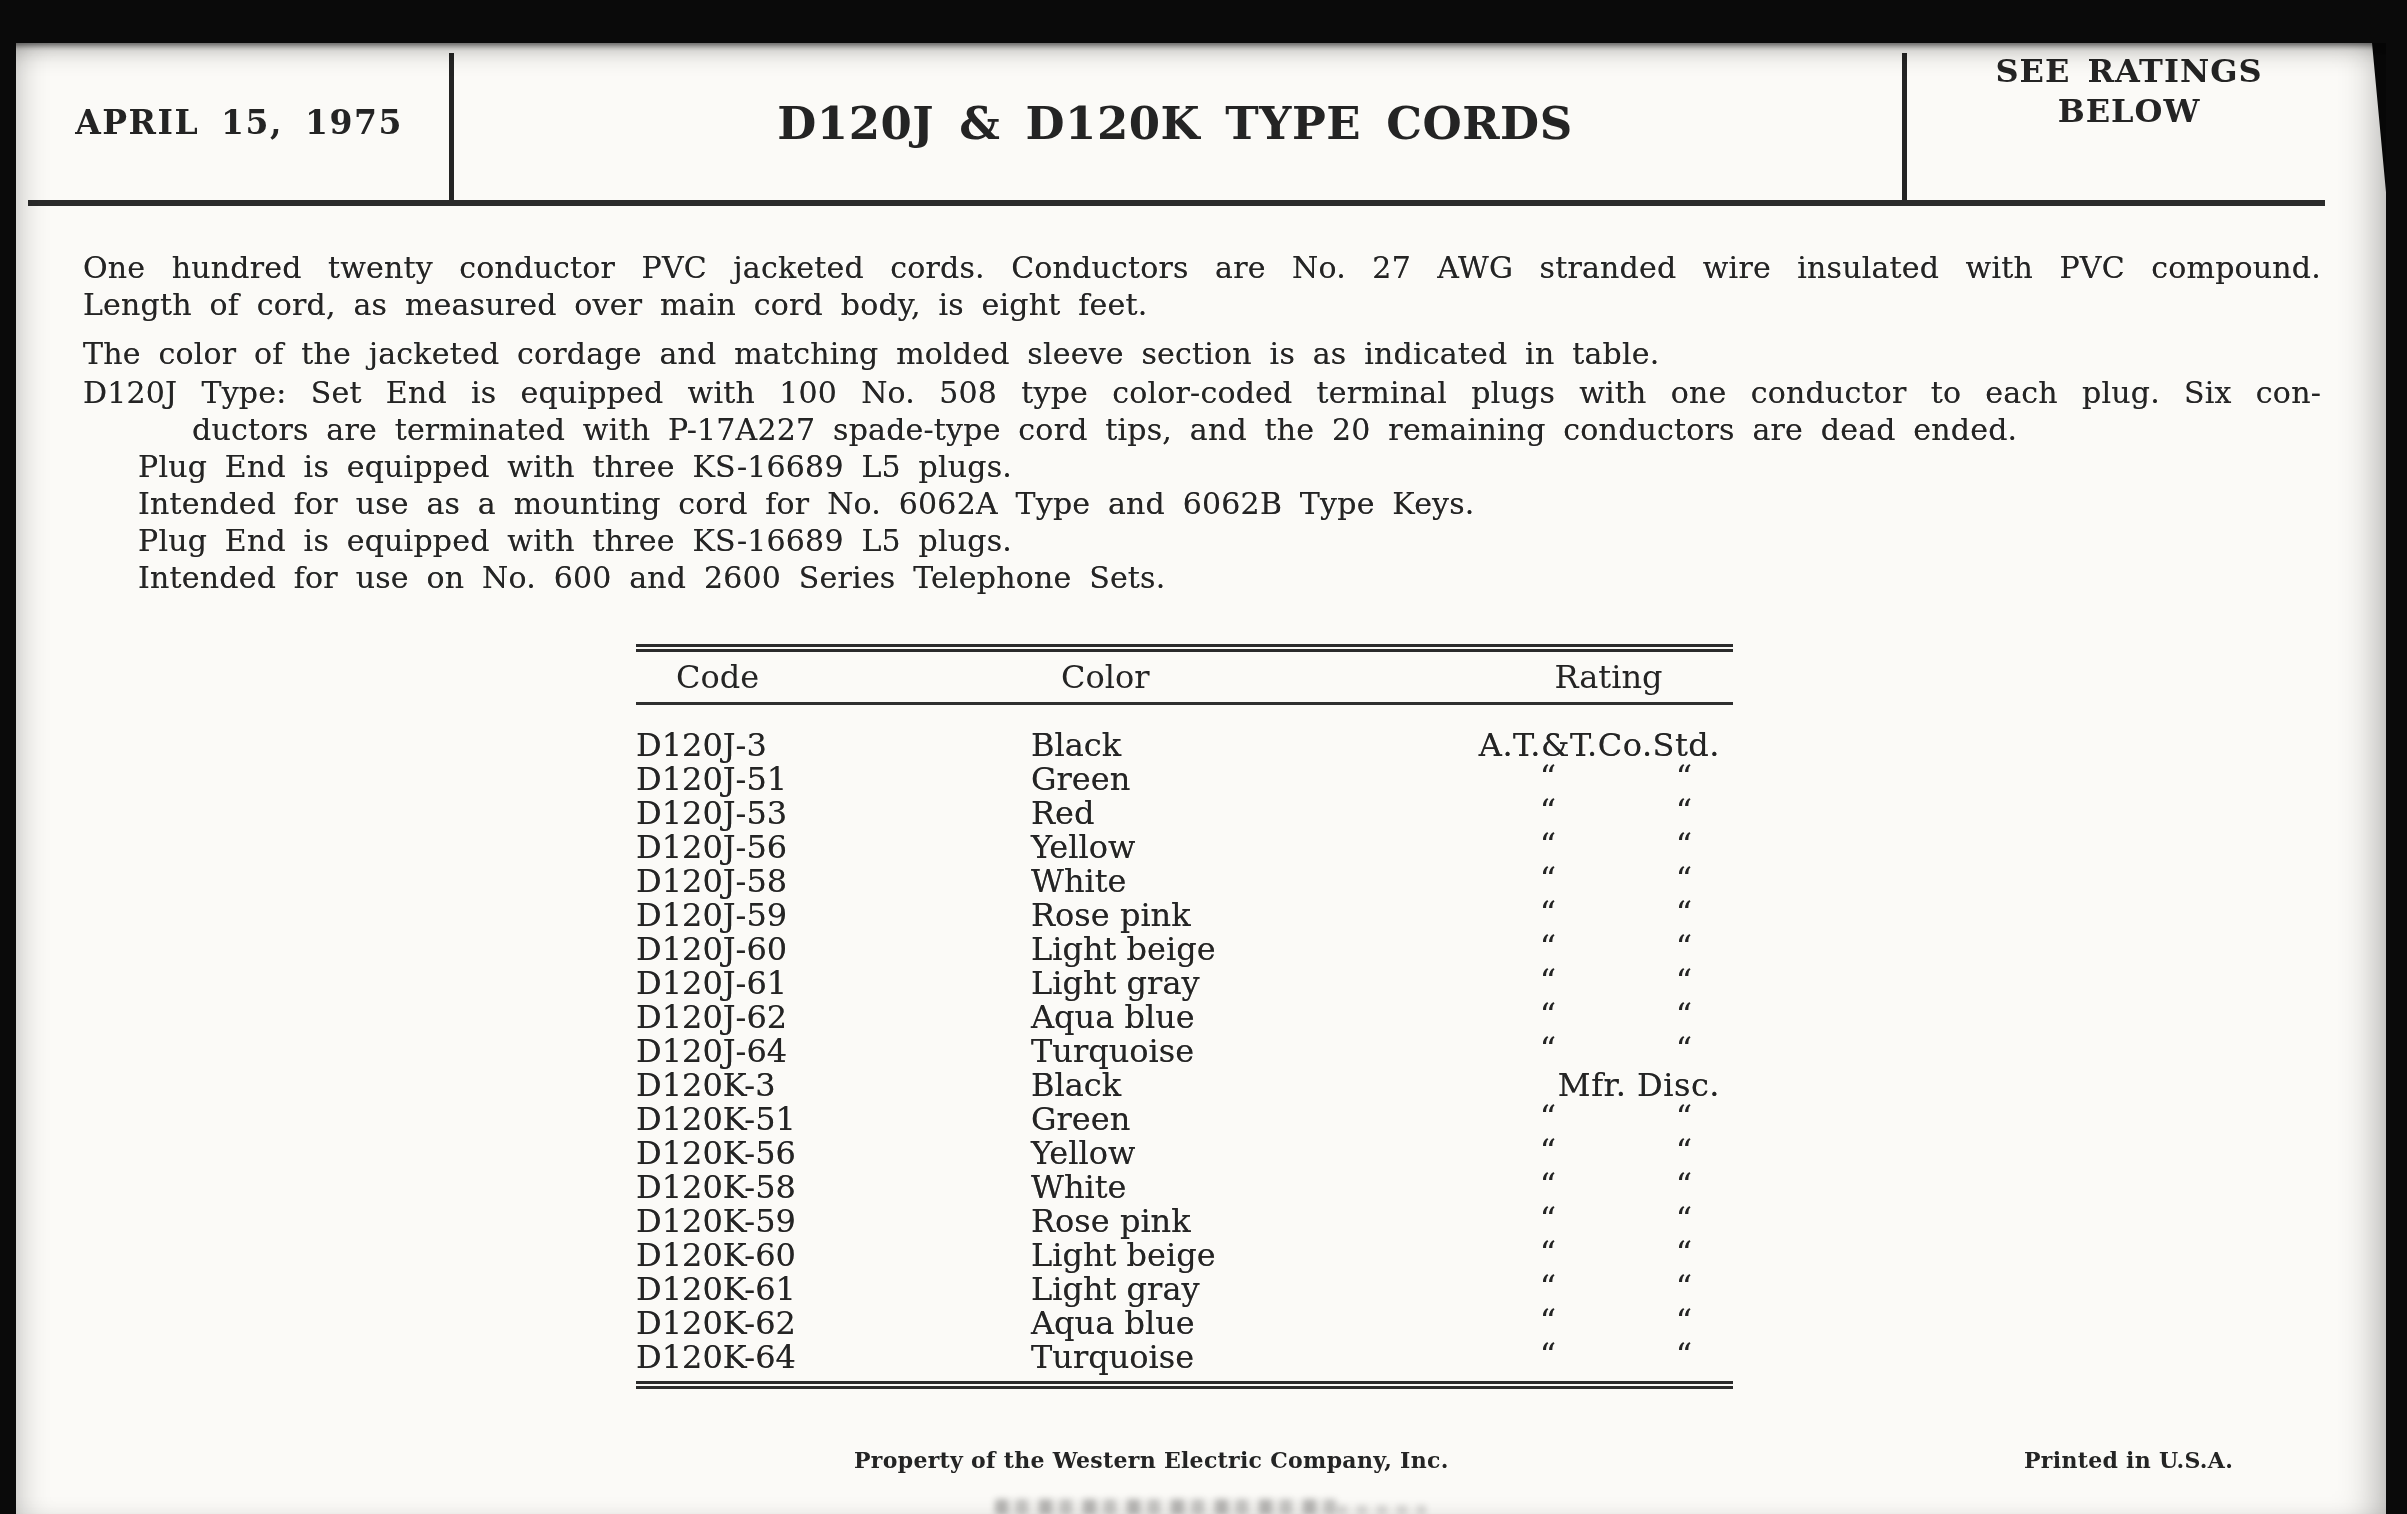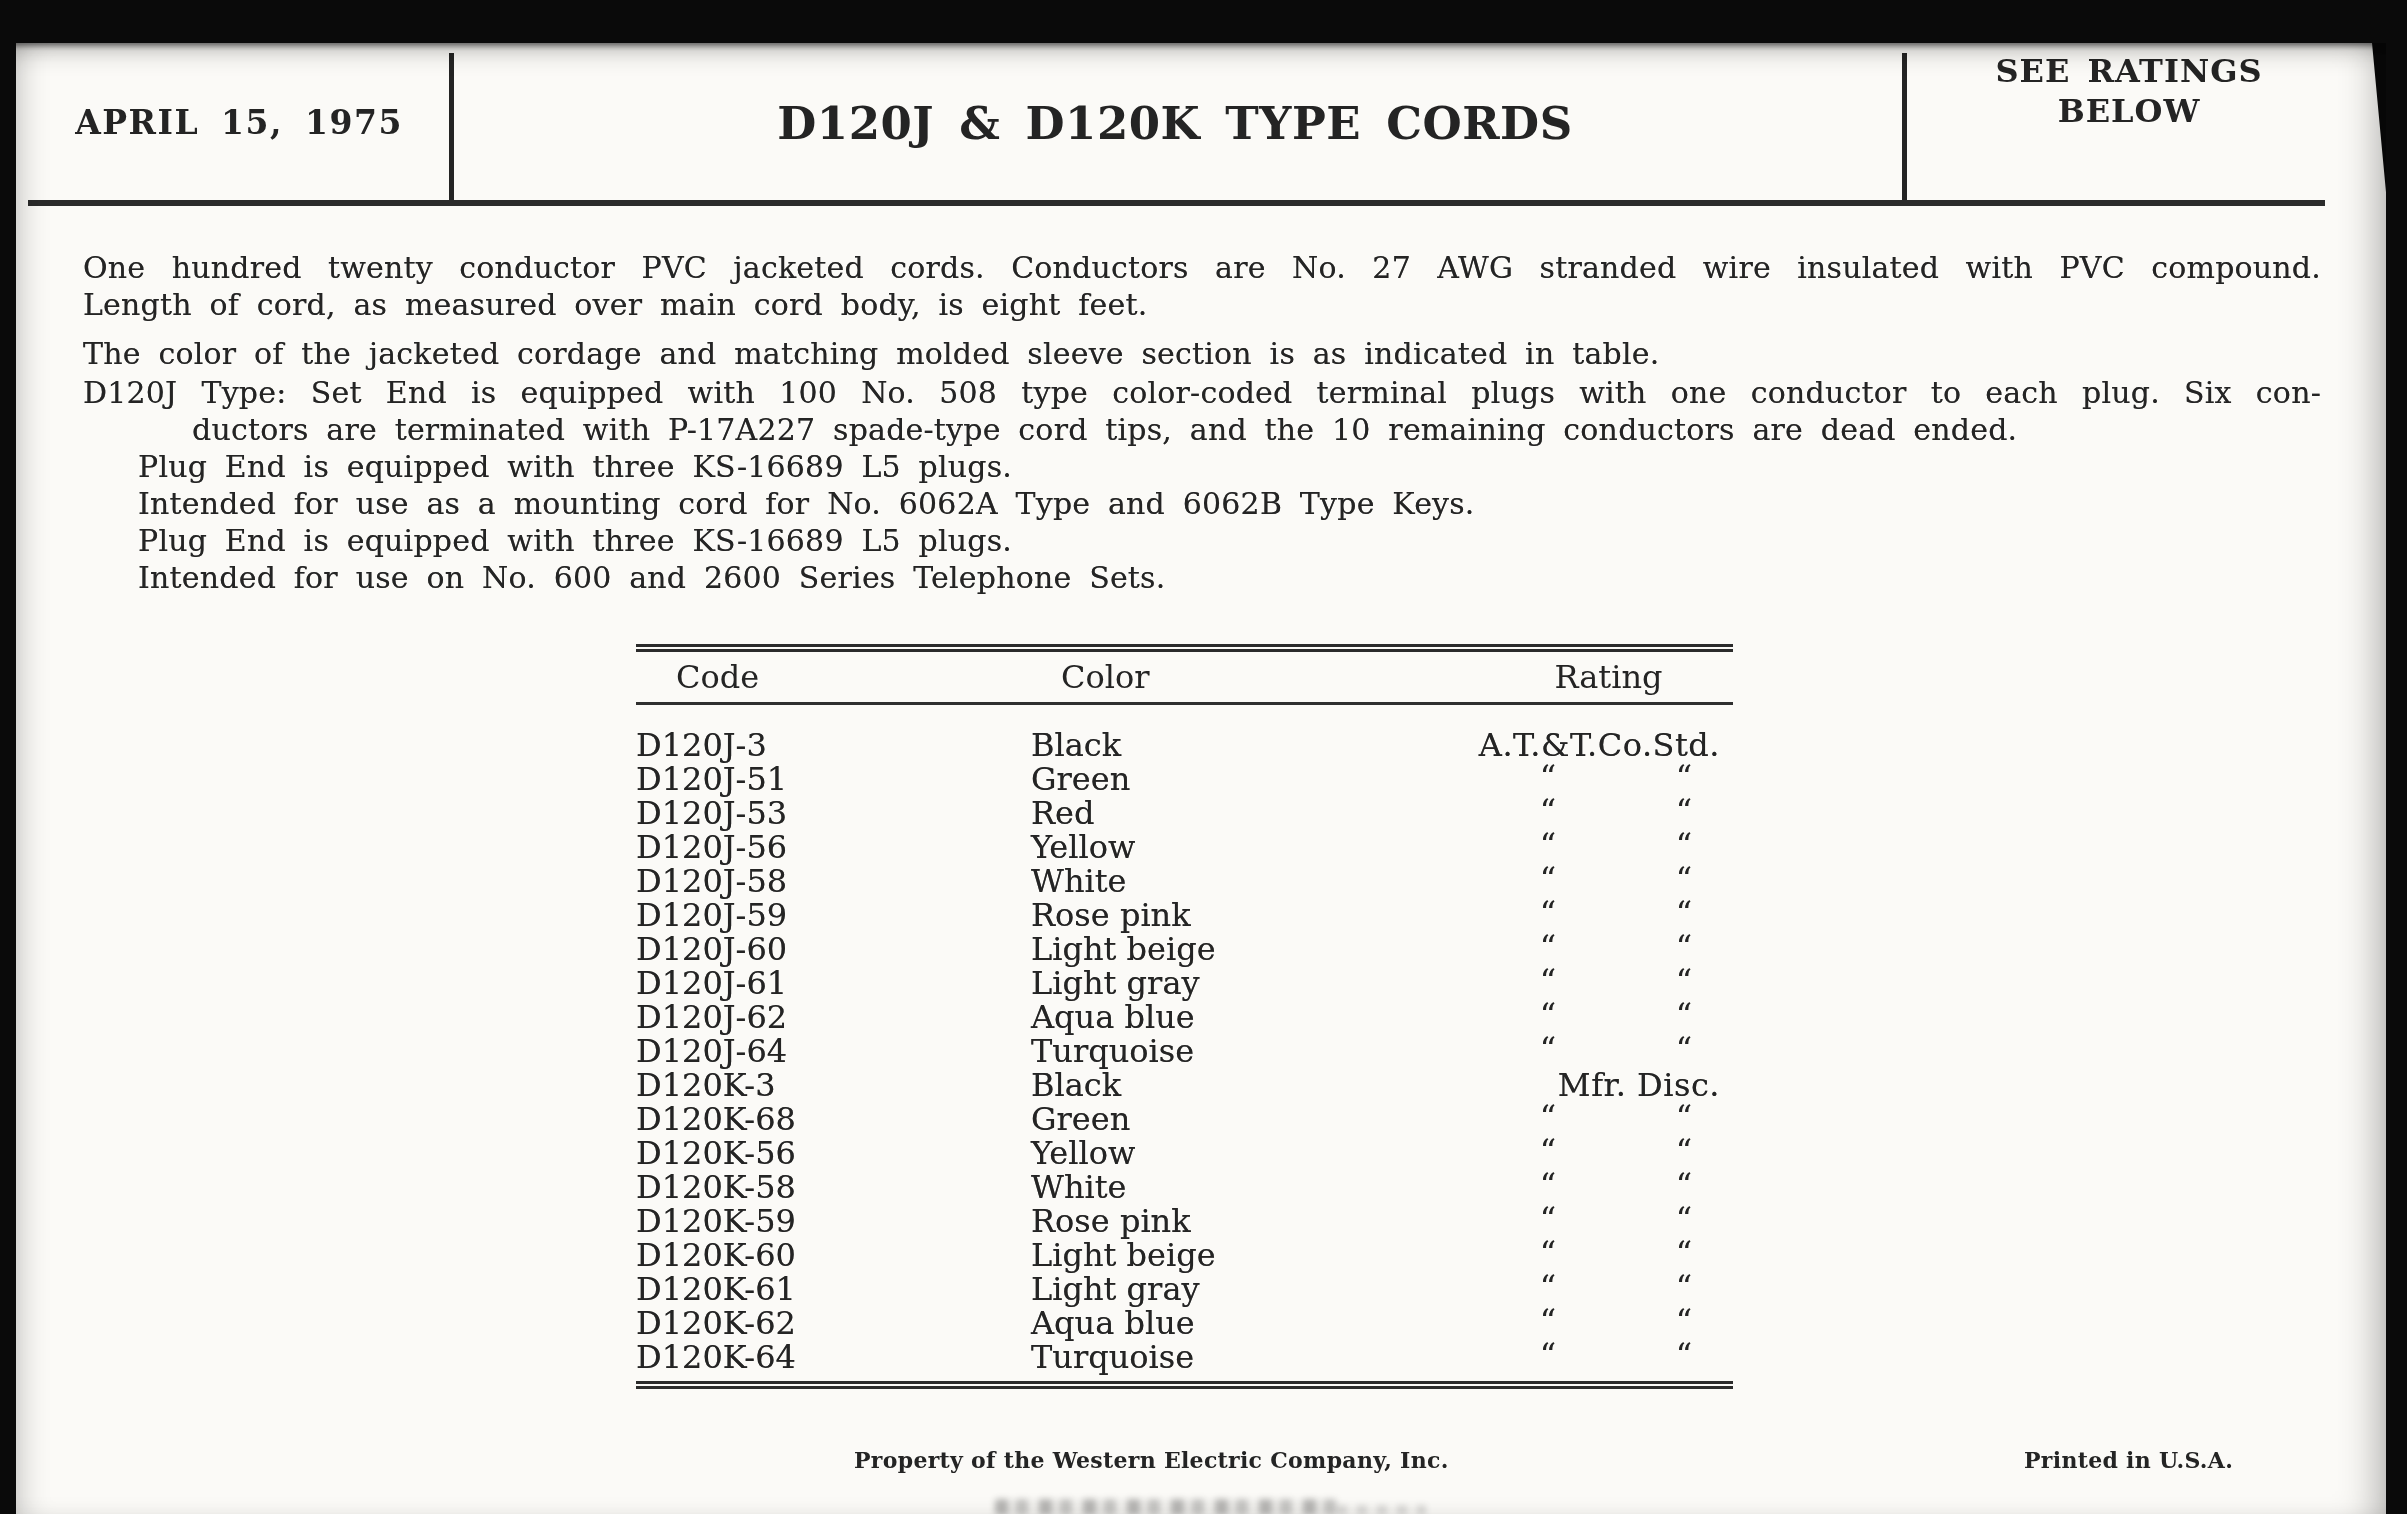--- a/index.html
+++ b/index.html
@@ -71,21 +71,21 @@
   </div>
   <div class="hdr-divider d1"></div>
   <div class="hdr-divider d2"></div>
   <div class="hdr-rule"></div>
 
   <div class="body-lines" id="body-lines">
       <div class="bline just">One hundred twenty conductor PVC jacketed cords. Conductors are No. 27 AWG stranded wire insulated with PVC compound.</div>
       <div class="bline">Length of cord, as measured over main cord body, is eight feet.</div>
       <div class="bline" style="margin-top: 12px;">The color of the jacketed cordage and matching molded sleeve section is as indicated in table.</div>
       <div class="bline just" style="margin-top: 2px;">D120J Type: Set End is equipped with 100 No. 508 type color-coded terminal plugs with one conductor to each plug. Six con-</div>
-      <div class="bline ind2">ductors are terminated with P-17A227 spade-type cord tips, and the 10 remaining conductors are dead ended.</div>
+      <div class="bline ind2">ductors are terminated with P-17A227 spade-type cord tips, and the 20 remaining conductors are dead ended.</div>
       <div class="bline ind1">Plug End is equipped with three KS-16689 L5 plugs.</div>
       <div class="bline ind1">Intended for use as a mounting cord for No. 6062A Type and 6062B Type Keys.</div>
       <div class="bline ind1">Plug End is equipped with three KS-16689 L5 plugs.</div>
       <div class="bline ind1">Intended for use on No. 600 and 2600 Series Telephone Sets.</div>
     </div>
 
   <div class="dtable">
     <div class="t-rule-thick"></div>
     <div class="t-head">
       <div class="h-code">Code</div>
@@ -185,21 +185,21 @@
   </div>
         <div class="t-row">
     <div class="c-code">D120K-3</div>
     <div class="c-color">Black</div>
     <div class="c-rating">
       <span class="r-text">Mfr. Disc.</span>
 
     </div>
   </div>
         <div class="t-row">
-    <div class="c-code">D120K-68</div>
+    <div class="c-code">D120K-51</div>
     <div class="c-color">Green</div>
     <div class="c-rating">
 
       <span class="r-ditto p1">“</span>
       <span class="r-ditto p2">“</span>
     </div>
   </div>
         <div class="t-row">
     <div class="c-code">D120K-56</div>
     <div class="c-color">Yellow</div>

